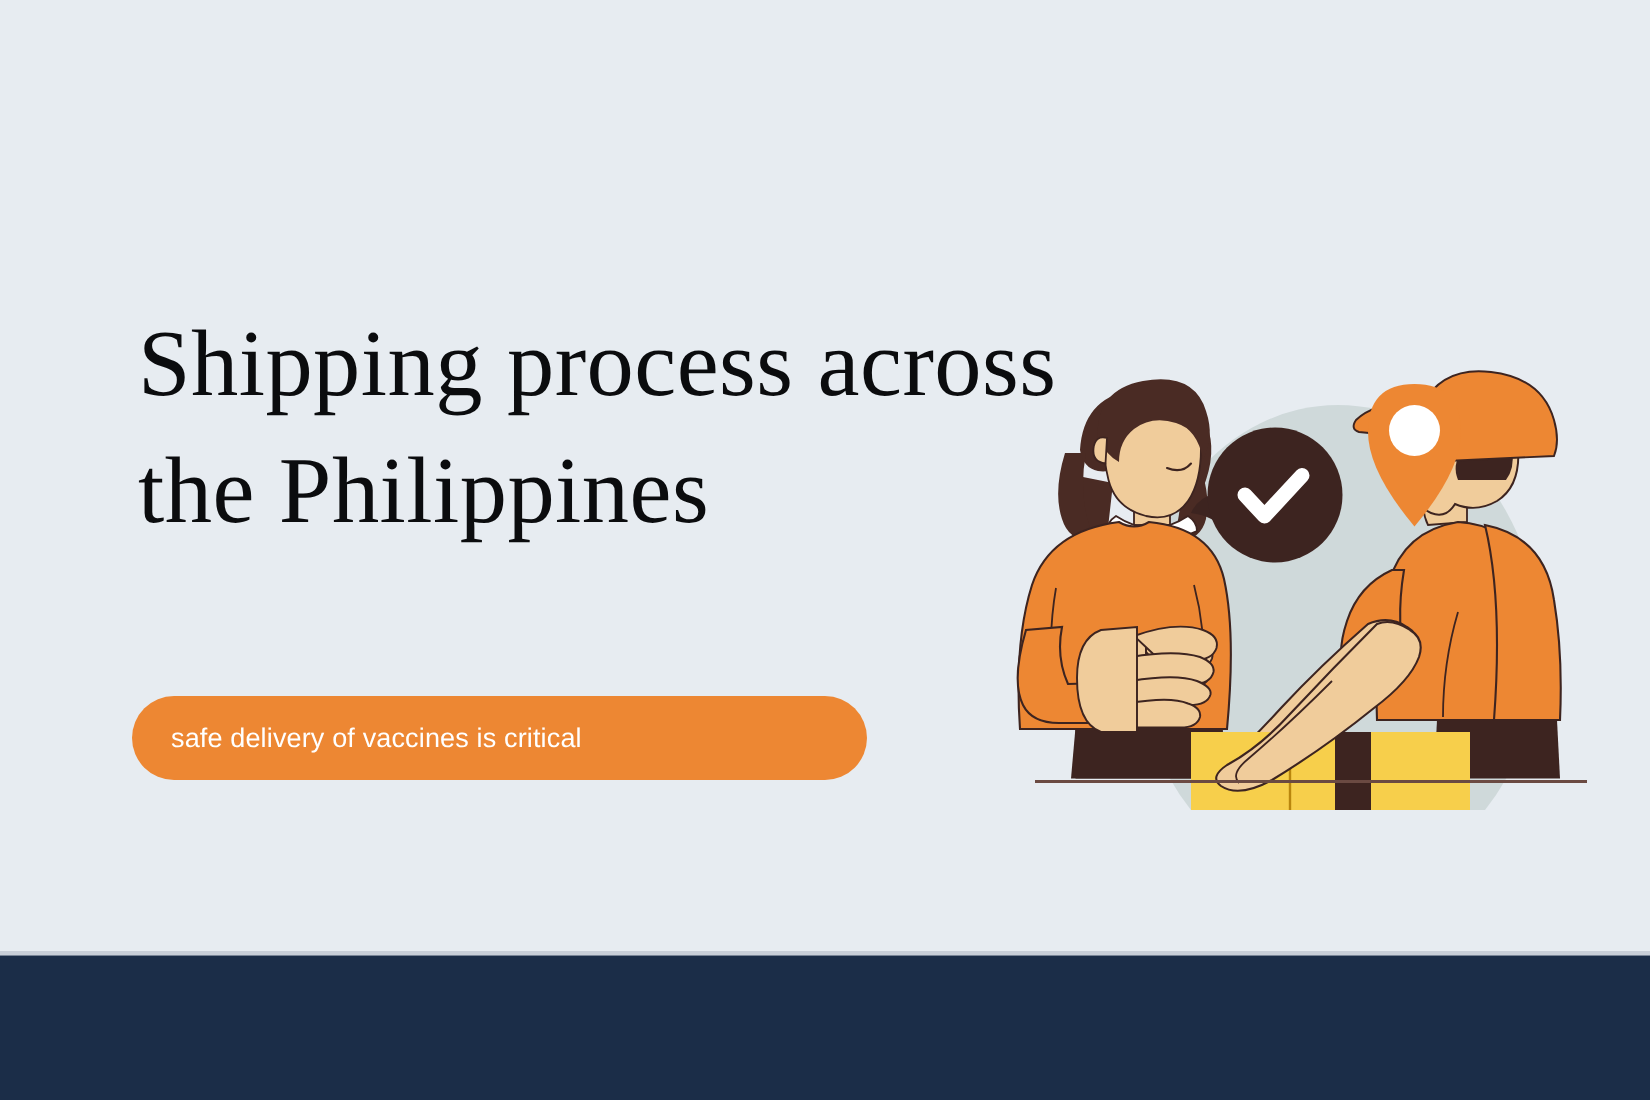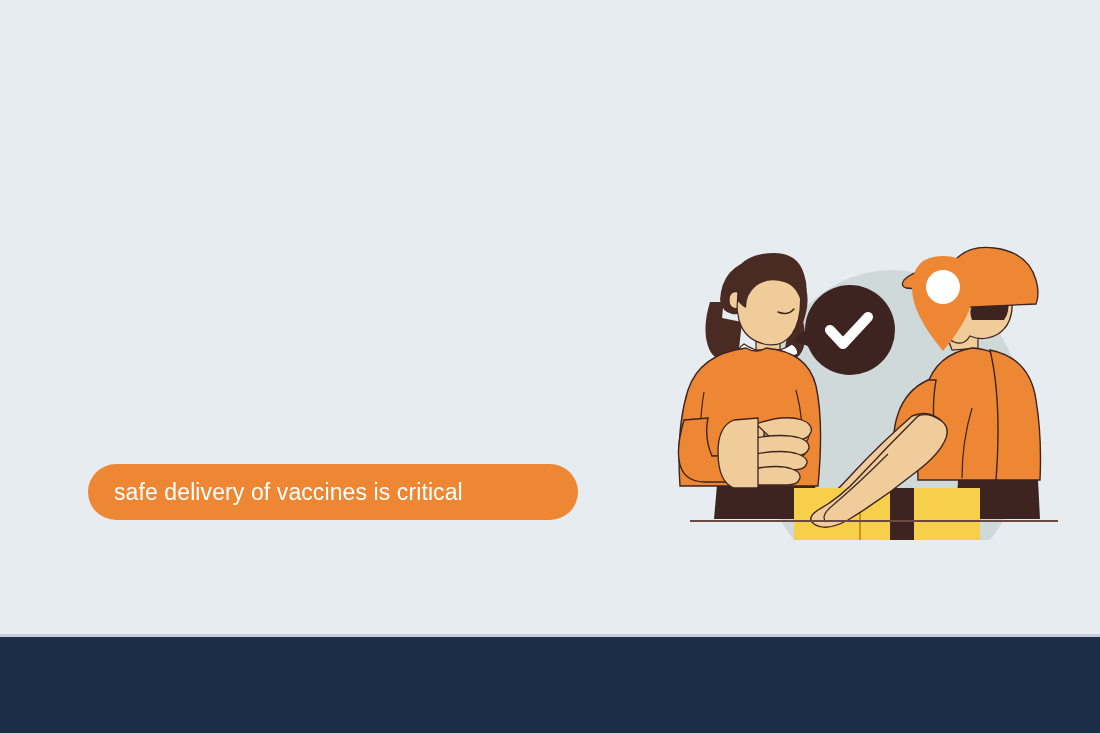--- a/index.html
+++ b/index.html
@@ -41,21 +41,21 @@
     height: 56px;
     min-width: 490px;
     box-sizing: border-box;
     display: flex;
     align-items: center;
     padding: 0 26px;
     background: #ed8733;
     border-radius: 28px;
     color: #ffffff;
     font-family: "Liberation Sans", sans-serif;
-    font-size: 23px;
+    font-size: 18px;
     font-weight: 400;
     letter-spacing: 0.1px;
     white-space: nowrap;
   }
   
   #illustration {
     position: absolute;
     left: 660px;
     top: 240px;
     width: 440px;
@@ -82,20 +82,22 @@
     width: 1100px;
     height: 3px;
     background: #c8ced8;
   }
 </style>
 </head>
 <body>
 
 <div id="slide">
 
+  <h1 id="headline">Shipping process across
+the Philippines</h1>
 
   <div id="badge">
     <span>safe delivery of vaccines is critical</span>
   </div>
 
   <div id="illustration">
     <svg viewBox="0 0 440 300" xmlns="http://www.w3.org/2000/svg" aria-hidden="true">
 
       <g>
         <ellipse cx="232" cy="190" rx="135" ry="160" fill="#cfd9da"></ellipse>

